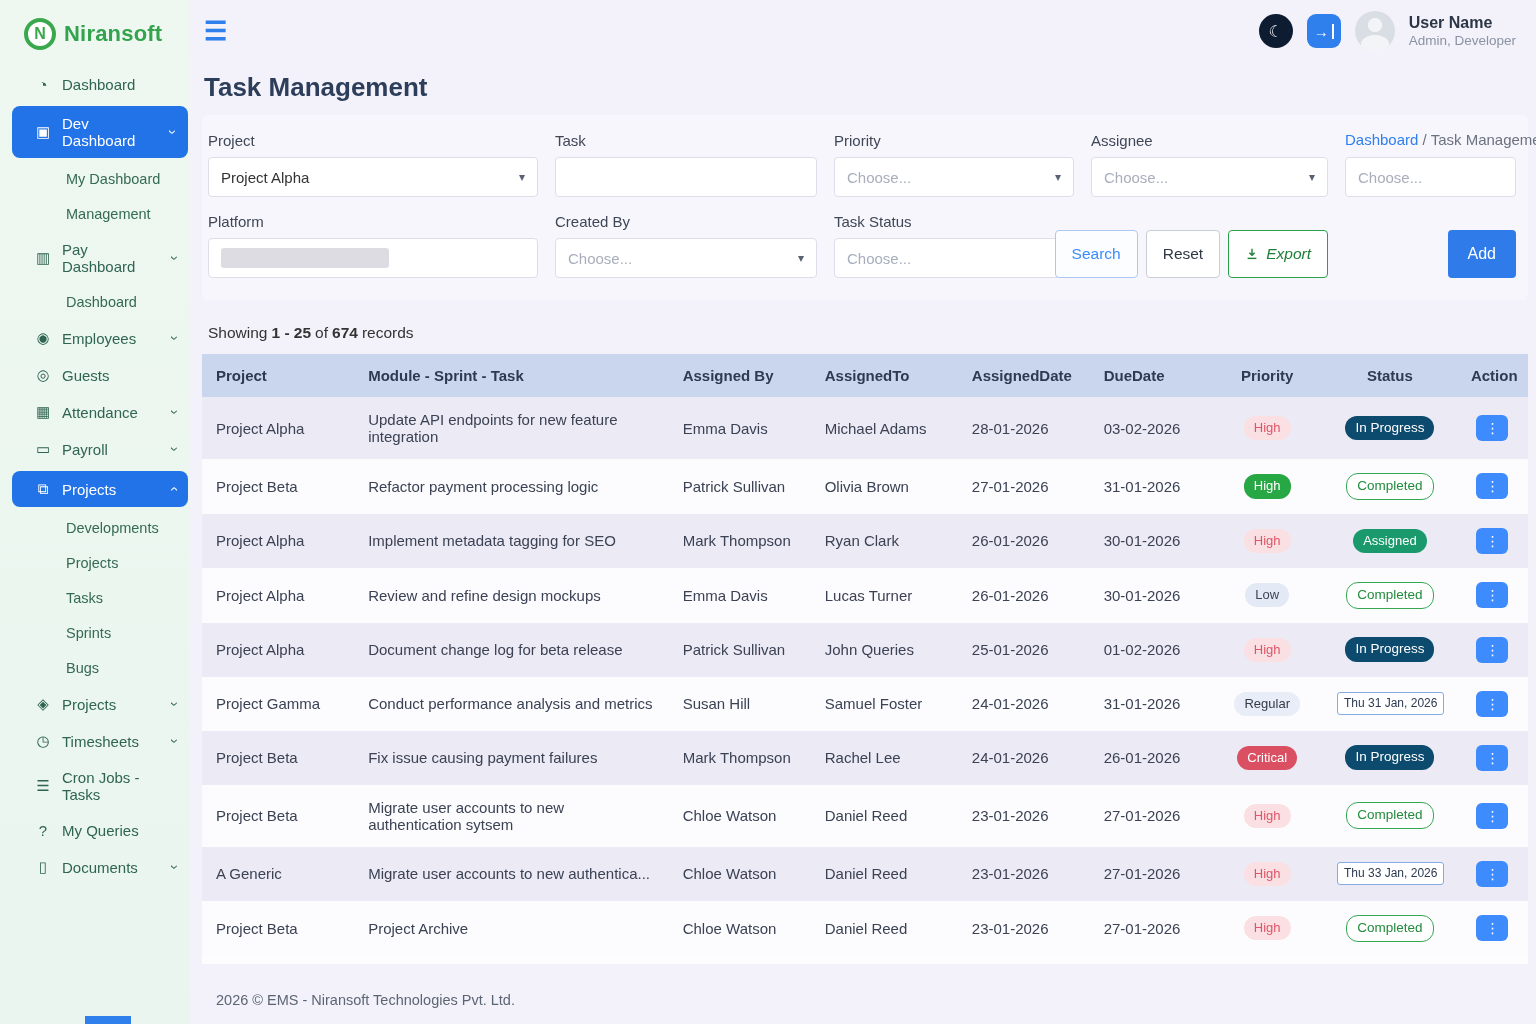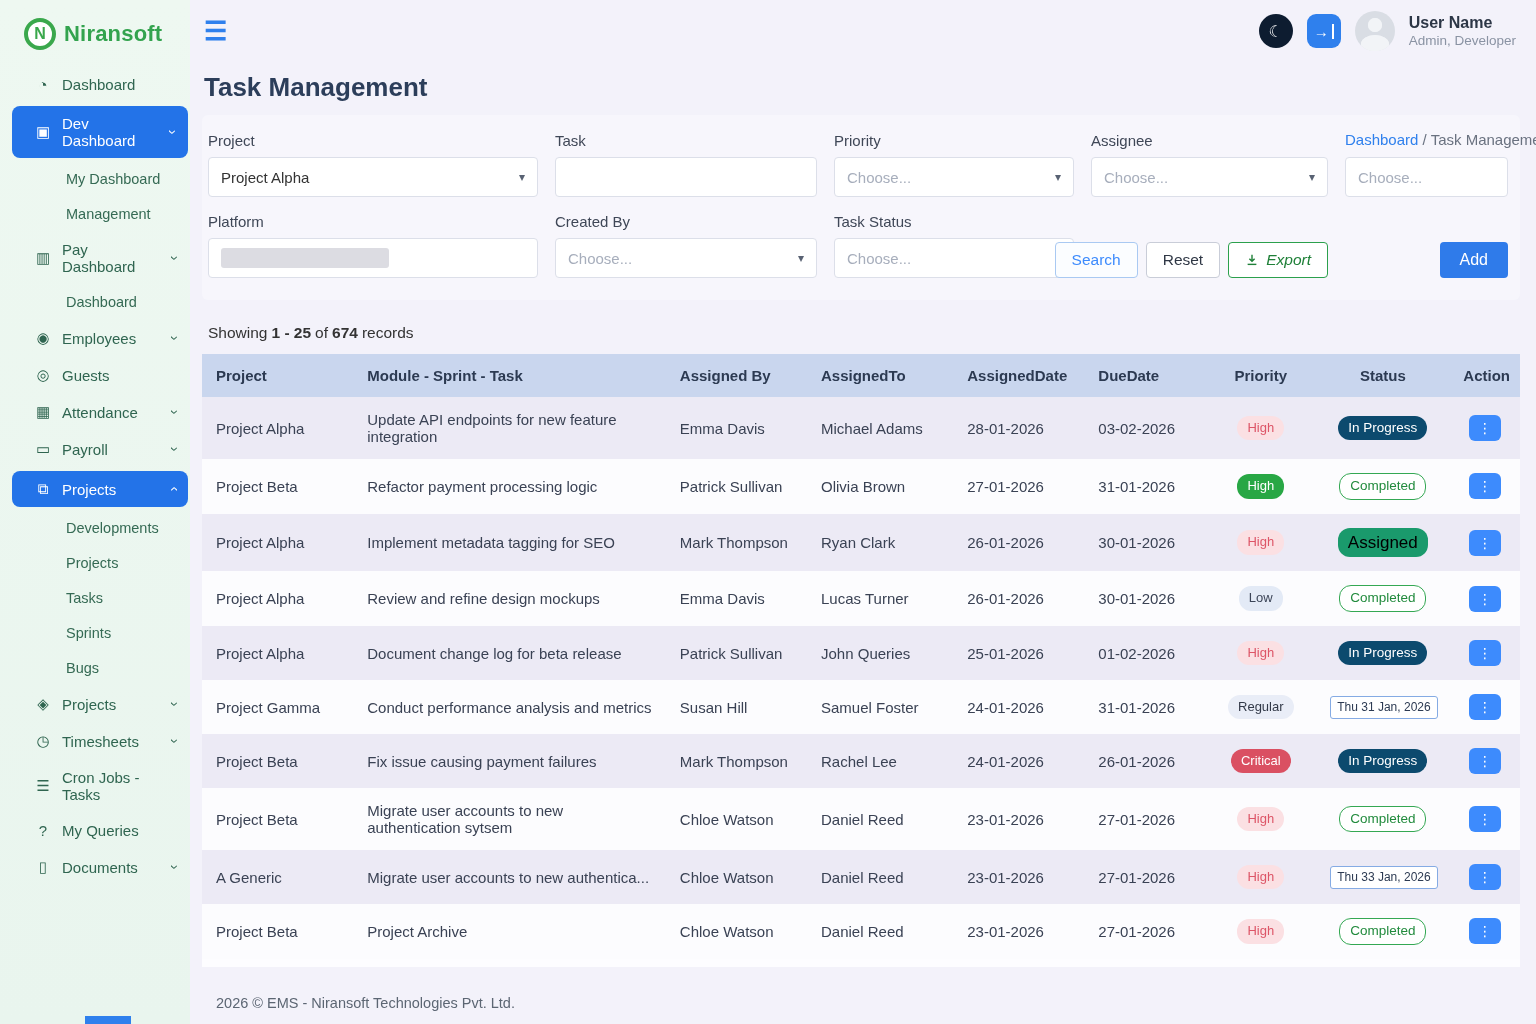--- a/index.html
+++ b/index.html
@@ -33,40 +33,40 @@
   .logout-btn { width:34px; height:34px; border-radius:9px; background:#2f80ed; color:#fff; display:flex;
               align-items:center; justify-content:center; font-size:15px; cursor:pointer; }
   .logout-glyph { border-right:2px solid #fff; padding-right:3px; line-height:1; }
   .avatar { width:40px; height:40px; border-radius:50%; background:#d9dde4; position:relative; overflow:hidden; cursor:pointer; }
   .avatar .head { position:absolute; top:7px; left:13px; width:14px; height:14px; border-radius:50%; background:#f2f4f7; }
   .avatar .body { position:absolute; top:24px; left:6px; width:28px; height:18px; border-radius:50%; background:#f2f4f7; }
   .user-block { line-height:1.25; }
   .user-name { font-weight:700; color:#2c3646; font-size:16px; }
   .user-role { color:#8a93a3; font-size:13.5px; }
 
-  .content { flex:1; padding:4px 16px 0 12px; }
+  .content { flex:1; padding:4px 8px 0 12px; }
   .page-title { font-size:26px; font-weight:600; color:#2c3e5a; margin:6px 0 12px 2px; }
 
   
   .filter-card { background:#f7f6fc; border-radius:6px; padding:16px 12px 22px 6px; }
   .filter-grid { display:grid; grid-template-columns:330px 262px 240px 237px 1fr; column-gap:17px; row-gap:16px; }
   .f-cell { display:flex; flex-direction:column; justify-content:flex-end; min-width:0; }
   .f-label { font-size:15px; color:#3f4757; margin-bottom:8px; }
   .input, .select-box { height:40px; background:#fff; border:1px solid #dcdfe9; border-radius:4px; display:flex;
                         align-items:center; padding:0 12px; font-size:15px; color:#333; width:100%; }
   input.input { outline:none; }
   input.input::placeholder { color:#a7aebc; }
   .placeholder { color:#a7aebc; }
   .caret { margin-left:auto; color:#596273; font-size:12px; }
   .autofill-block { width:168px; height:20px; background:#dcdce2; border-radius:3px; }
   .bc { margin-bottom:9px; text-align:right; font-size:15px; white-space:nowrap; }
   .bc-link { color:#2f80ed; cursor:pointer; }
   .bc-sep, .bc-current { color:#6a7280; }
   .f-buttons { flex-direction:row; gap:8px; align-items:flex-end; white-space:nowrap; }
-  .btn { height:36px; border-radius:4px; font-size:15.5px; padding:0 16px; background:#fff; cursor:pointer;
+  .btn { height:48px; border-radius:4px; font-size:15.5px; padding:0 16px; background:#fff; cursor:pointer;
          font-family:"Liberation Sans", sans-serif; }
   .btn-search { border:1px solid #a9c9f2; color:#3d8bfd; background:#fbfdff; }
   .btn-reset { border:1px solid #c9cdd8; color:#2f3745; }
   .btn-export { border:1px solid #2ba04c; color:#1f8038; font-style:italic; display:inline-flex; gap:7px; align-items:center; }
   .f-add { align-items:flex-end; }
   .btn-add { background:#2f7bea; color:#fff; border:none; padding:0 20px; font-size:16px; align-self:flex-end; }
 
   
   .summary { margin:24px 4px 12px 6px; font-size:15.5px; color:#333; }
   .summary span { margin-right:4px;margin-top:32px; }
@@ -79,21 +79,21 @@
   tbody tr:nth-child(odd) td { background:#eceaf5; }
   tbody tr:nth-child(even) td { background:#fcfcfe; }
   .badge { display:inline-block; padding:4px 10px; border-radius:12px; font-size:13px; line-height:1.25; }
   .badge.high-soft { background:#fbe0e3; color:#dd5668; }
   .badge.high-solid { background:#28a745; color:#fff; }
   .badge.low { background:#e3eaf6; color:#3c4558; }
   .badge.regular { background:#e9edf7; color:#333a49; }
   .badge.critical { background:#da5062; color:#fff; }
   .badge.in-progress { background:#0c4a6e; color:#fff; font-size:13.5px; }
   .badge.completed { background:#fff; border:1px solid #34a853; color:#228b3d; font-size:13.5px; }
-  .badge.assigned { background:#1a9a6c; color:#000000; font-size:17px; }
+  .badge.assigned { background:#1a9a6c; color:#ffffff; font-size:13px; }
   .badge.date { background:#fff; border:1px solid #85abe4; color:#2c3a52; font-size:12px; padding:3px 6px;
                 border-radius:3px; white-space:nowrap; }
   .action-btn { width:32px; height:26px; background:#3d8bfd; color:#fff; border:none; border-radius:6px;
                 font-size:14px; line-height:1; cursor:pointer; }
   .footer { margin:28px 6px 0 14px; font-size:14.5px; color:#5c6673; }
 </style>
 </head>
 <body>
 
 <div class="app">

